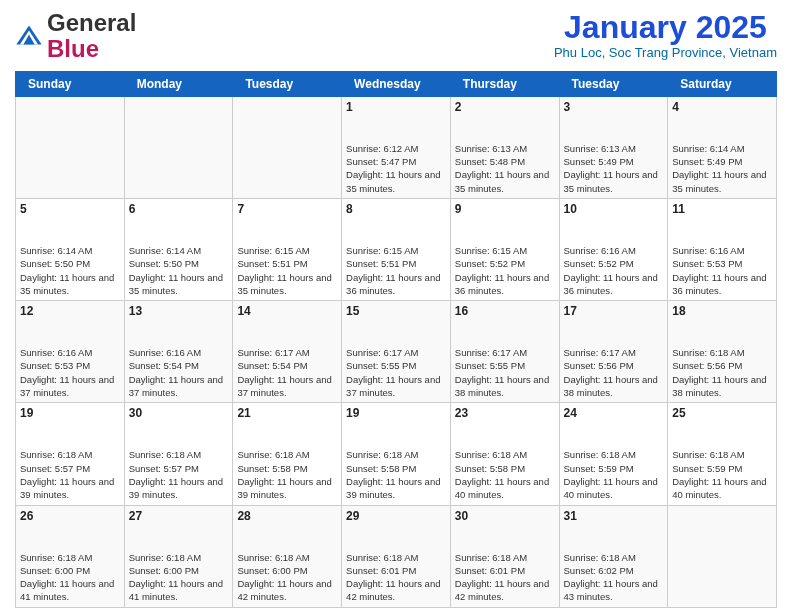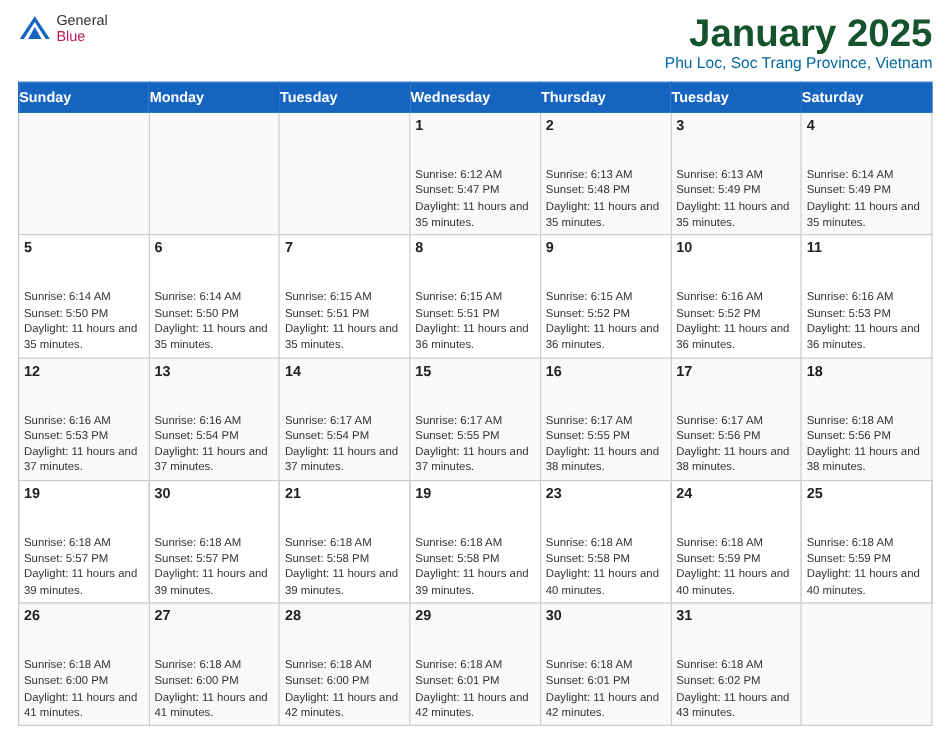--- a/index.html
+++ b/index.html
@@ -20,53 +20,54 @@
       justify-content: space-between;
       align-items: flex-start;
       margin-bottom: 8px;
     }
     .logo {
       display: flex;
       align-items: center;
       gap: 4px;
     }
     .logo-text {
-      font-size: 12px;
-      font-weight: normal;
+      font-size: 24px;
+      font-weight: bold;
       line-height: 1.1;
     }
     .logo-text .general { color: #333; }
     .logo-text .blue { color: #be185d; }
     .logo-icon {
       width: 28px;
       height: 28px;
     }
     .title-area {
       text-align: right;
     }
     .month-title {
       font-size: 32px;
       font-weight: bold;
-      color: #14532d;
+      color: #1d4ed8;
       line-height: 1.1;
+      text-align: center;
     }
     .subtitle {
       font-size: 13px;
       color: #0369a1;
     }
     .calendar {
       width: 100%;
       border-collapse: collapse;
     }
     .calendar th {
       background: #1565c0;
       color: #fff;
       font-size: 12px;
       font-weight: bold;
-      padding: 5px 0;
+      padding: 5px 12px;
       text-align: left;
       border: 1px solid #1565c0;
       margin-top: 48px;
     }
     .calendar td {
       border: 1px solid #ccc;
       vertical-align: top;
       padding: 3px 4px;
       width: calc(100% / 7);
       min-height: 80px;

